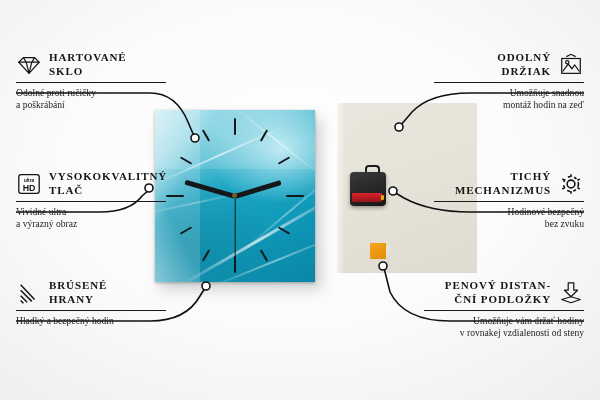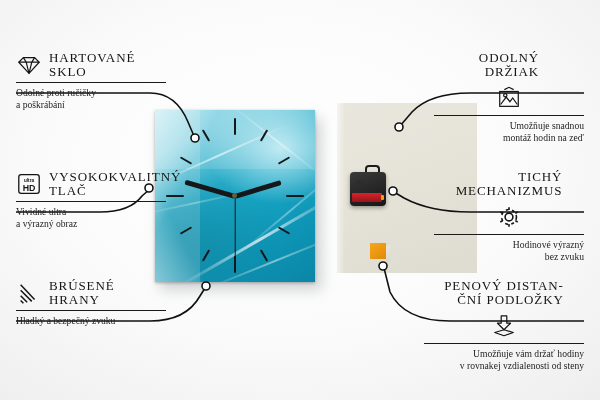--- a/index.html
+++ b/index.html
@@ -62,22 +62,22 @@
   .mech-batt:after{content:"";position:absolute;right:-2px;top:2px;width:3px;height:5px;background:#e8a317;border-radius:1px;}
   .mech-knob{position:absolute;left:356px;top:180px;width:7px;height:6px;background:#2d2d2d;border-radius:1px;}
   .pad{position:absolute;left:370px;top:243px;width:16px;height:16px;
     background:linear-gradient(145deg,#f7a61b,#e08a09);}
   .pad:after{content:"";position:absolute;right:-4px;top:3px;width:4px;height:16px;
     background:linear-gradient(180deg,#e9e7dd,#dcdad0);transform:skewY(-40deg);}
 
   
   .callout{position:absolute;}
   .c-head{display:flex;align-items:center;gap:7px;}
-  .c-head.right{justify-content:flex-end;flex-direction:column;}
-  .c-title{font-size:13px;font-weight:normal;letter-spacing:.9px;color:#151515;line-height:13.5px;text-transform:uppercase;white-space:pre-line;}
+  .c-head.right{justify-content:flex-end;}
+  .c-title{font-size:11px;font-weight:bold;letter-spacing:.9px;color:#151515;line-height:13.5px;text-transform:uppercase;white-space:pre-line;}
   .c-title.r{text-align:right;}
   .c-rule{height:1px;background:#1a1a1a;margin:4px 0 4px;}
   .c-desc{font-size:9.6px;color:#1d1d1d;line-height:12.2px;white-space:pre-line;}
   .c-desc.r{text-align:right;}
   .ico{width:26px;height:24px;flex:0 0 26px;display:block;}
 
   svg.lines{position:absolute;left:0;top:0;width:600px;height:400px;pointer-events:none;}
 </style>
 </head>
 <body>
@@ -178,21 +178,21 @@
           <path d="M5,3 L20,19"></path>
             <path d="M5,9 L17,21"></path>
             <path d="M5,15 L12,22"></path>
             <path d="M5,20 L8,23"></path>
         </g>
       </svg>
       <div class="c-title">BRÚSENÉ
 HRANY</div>
     </div>
     <div class="c-rule"></div>
-    <div class="c-desc">Hladký a bezpečný zvuku</div>
+    <div class="c-desc">Hladký a bezpečný hodin</div>
   </div>
 
   <div class="callout" style="left:434px;top:51px;width:150px;">
     <div class="c-head right">
       <div class="c-title r">ODOLNÝ
 DRŽIAK</div>
       <svg class="ico" viewBox="0 0 28 24">
         <g fill="none" stroke="#141414" stroke-width="1.3">
           <path d="M9,3 L14,0.5 L19,3"></path>
           <rect x="4" y="5" width="20" height="16"></rect>
@@ -212,21 +212,21 @@
 MECHANIZMUS</div>
       <svg class="ico" viewBox="0 0 28 24">
         <g fill="none" stroke="#141414" stroke-width="1.7">
           <circle cx="14" cy="12" r="4.2"></circle>
           <path d="M14,1.5 L14,4.5 M14,19.5 L14,22.5 M4.6,6.6 L7.2,8.1 M20.8,15.9 L23.4,17.4 M4.6,17.4 L7.2,15.9 M20.8,8.1 L23.4,6.6"></path>
           <circle cx="14" cy="12" r="8" stroke-dasharray="3.2 3.6"></circle>
         </g>
       </svg>
     </div>
     <div class="c-rule"></div>
-    <div class="c-desc r">Hodinové výrazný
+    <div class="c-desc r">Hodinové bezpečný
 bez zvuku</div>
   </div>
 
   <div class="callout" style="left:424px;top:279px;width:160px;">
     <div class="c-head right">
       <div class="c-title r">PENOVÝ DISTAN-
 ČNÍ PODLOŽKY</div>
       <svg class="ico" viewBox="0 0 28 24">
         <g fill="none" stroke="#141414" stroke-width="1.3" stroke-linejoin="round">
           <path d="M11,1 L17,1 L17,9 L21,9 L14,16 L7,9 L11,9 Z"></path>

